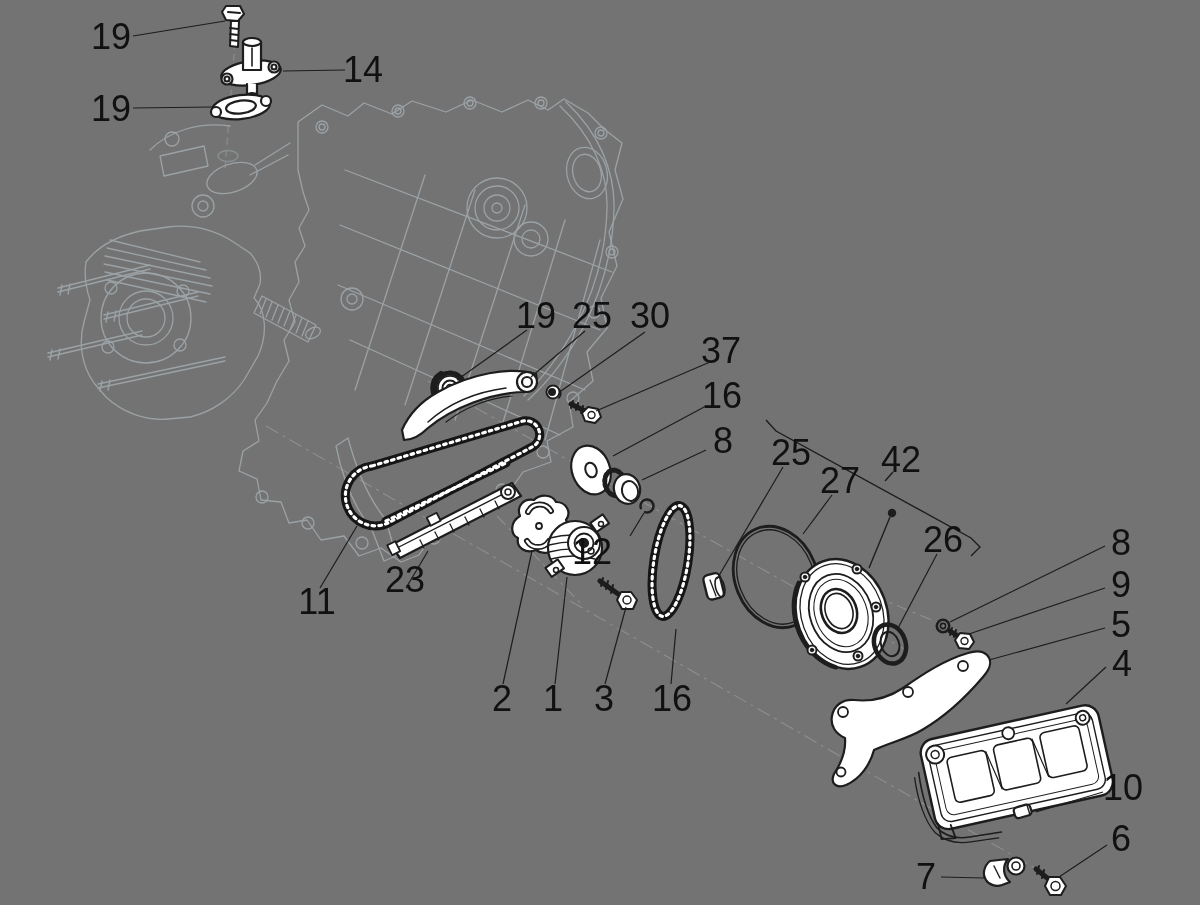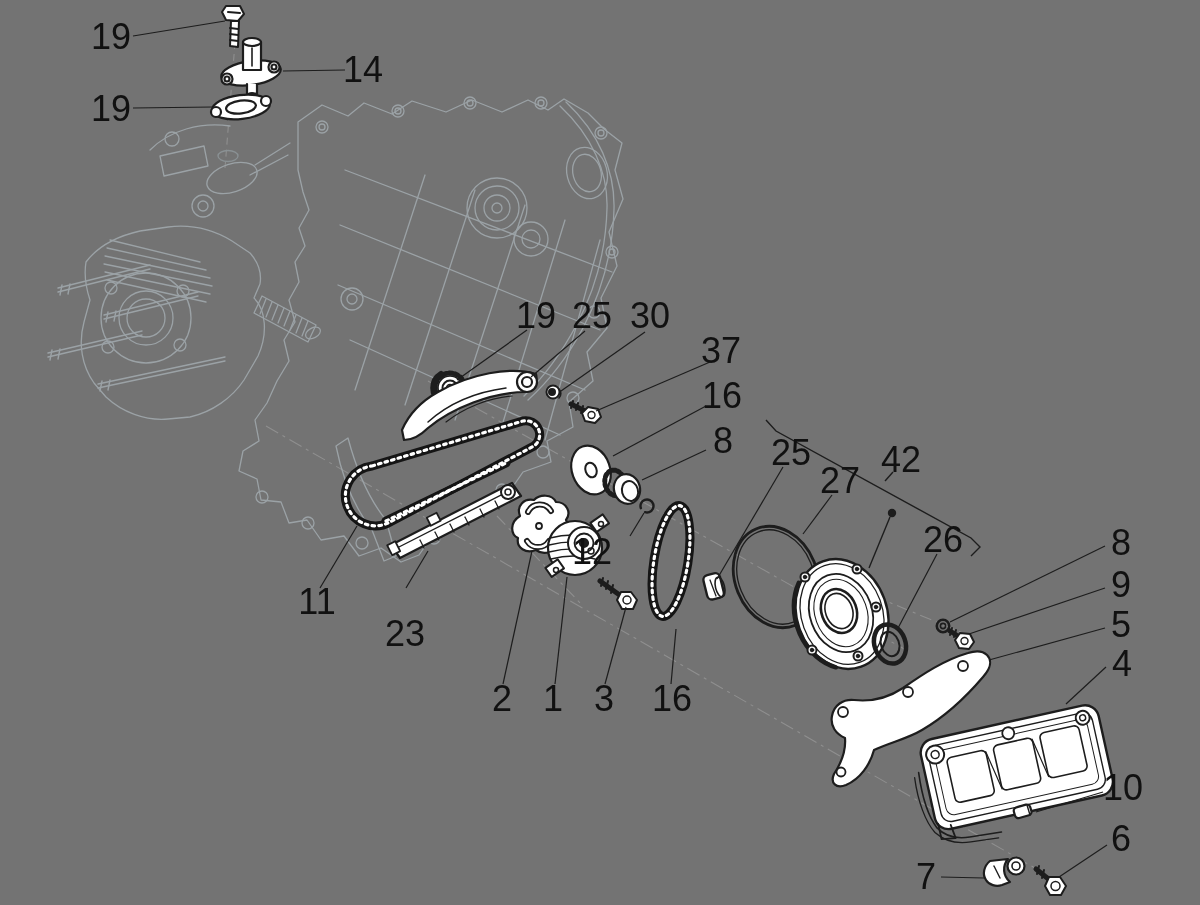--- a/index.html
+++ b/index.html
@@ -423,20 +423,20 @@
   <div class="callout" style="left:901px;top:460px">42</div>
   <div class="callout" style="left:943px;top:540px">26</div>
   <div class="callout" style="left:1121px;top:543px">8</div>
   <div class="callout" style="left:1121px;top:585px">9</div>
   <div class="callout" style="left:1121px;top:625px">5</div>
   <div class="callout" style="left:1122px;top:664px">4</div>
   <div class="callout" style="left:1123px;top:788px">10</div>
   <div class="callout" style="left:1121px;top:839px">6</div>
   <div class="callout" style="left:926px;top:877px">7</div>
   <div class="callout" style="left:317px;top:602px">11</div>
-  <div class="callout" style="left:405px;top:634px">23</div>
+  <div class="callout" style="left:405px;top:580px">23</div>
   <div class="callout" style="left:502px;top:699px">2</div>
   <div class="callout" style="left:553px;top:699px">1</div>
   <div class="callout" style="left:604px;top:699px">3</div>
   <div class="callout" style="left:672px;top:699px">16</div>
   <div class="callout" style="left:592px;top:552px">12</div>
 
 </div>
 
 </body></html>

